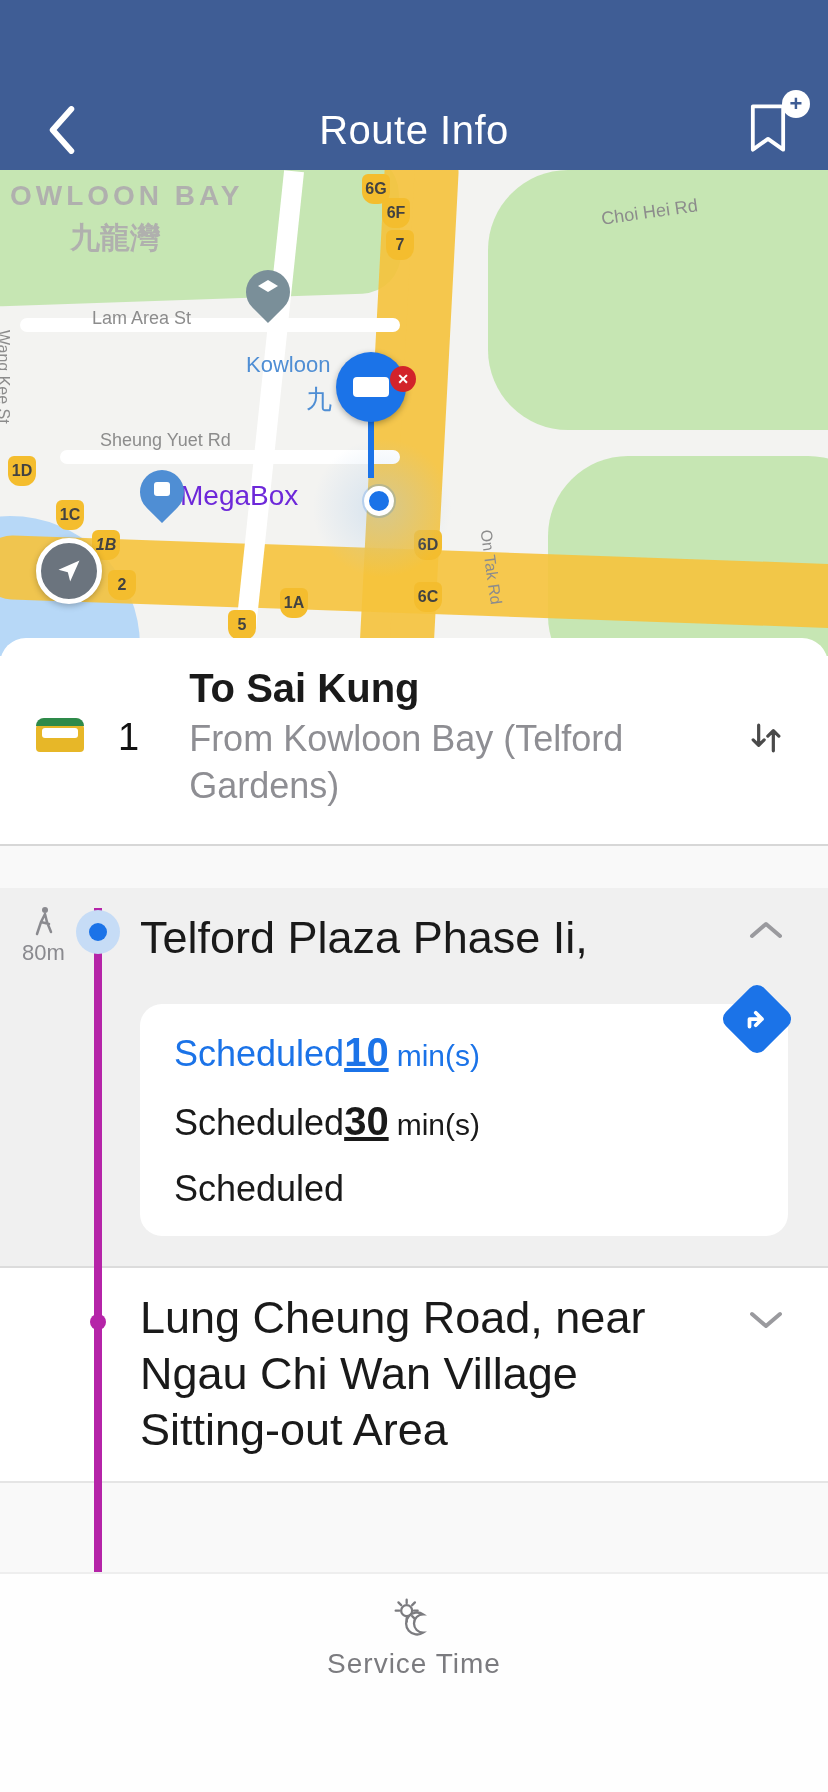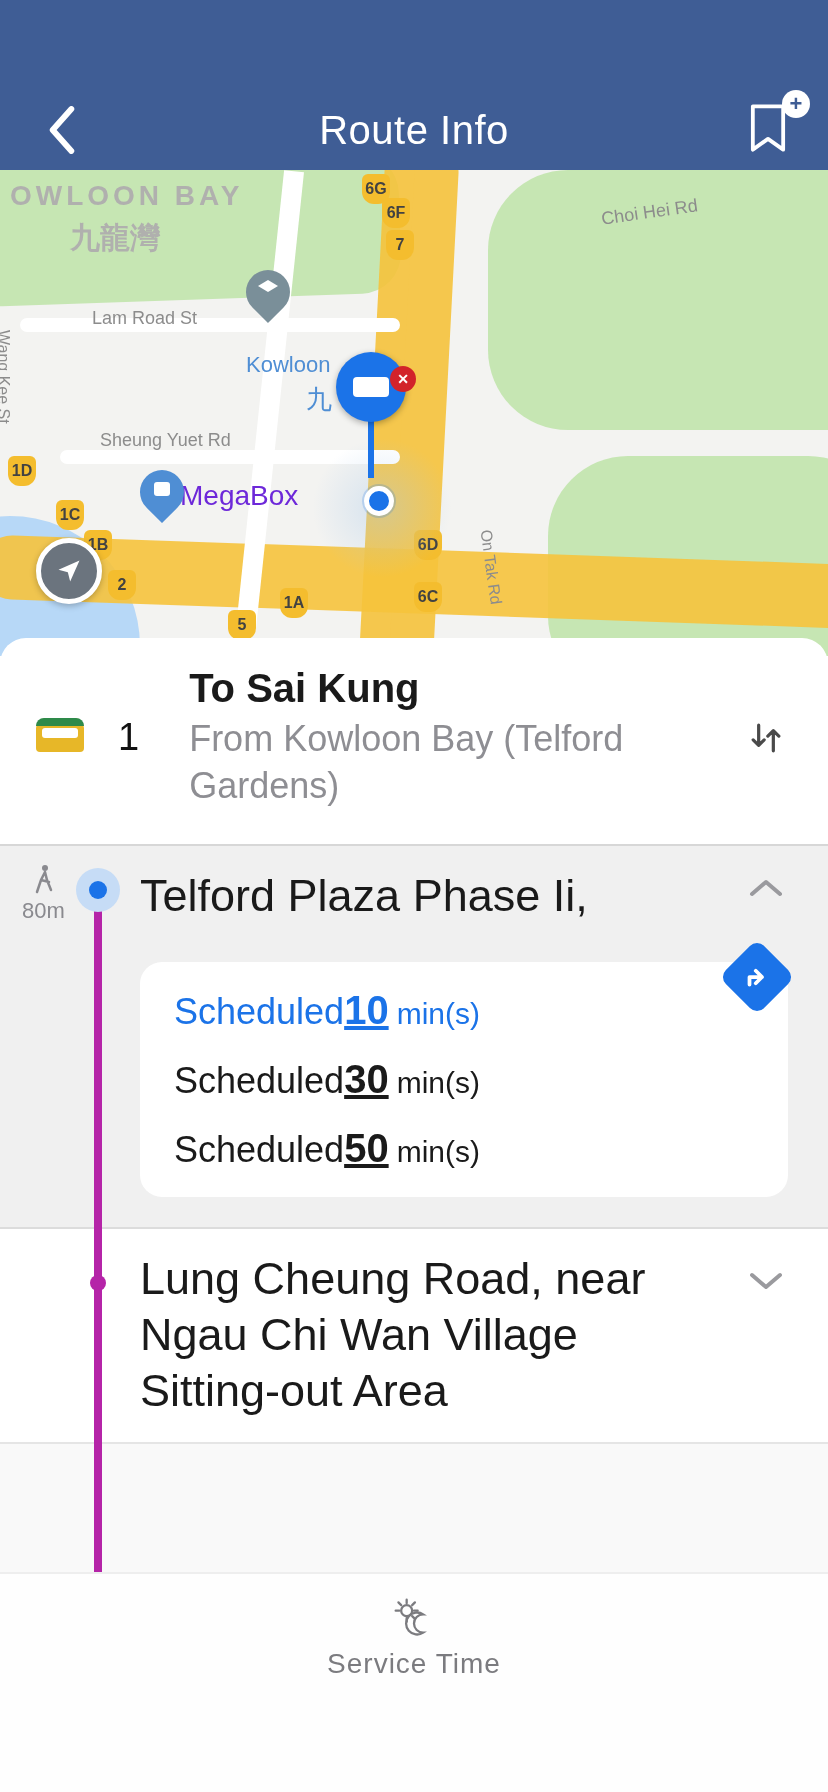--- a/index.html
+++ b/index.html
@@ -37,21 +37,21 @@
   .map .label.kowloon-pin-txt { left:246px; top:182px; font-size:22px; color:#4f8ed4; font-weight:500; }
   .map .label.kowloon-pin-zh { left:306px; top:212px; font-size:26px; color:#4f8ed4; font-weight:500; }
   .map .label.megabox-txt { left:180px; top:310px; font-size:28px; color:#6d28d9; font-weight:500; }
 
   .map .shield { position:absolute; width:28px; height:30px; background:#f4bd2e; border-radius:6px 6px 12px 12px; font-size:16px; color:#424242; font-weight:700; display:flex; align-items:center; justify-content:center; }
   .map .shield.s6g { left:362px; top:4px; }
   .map .shield.s6f { left:382px; top:28px; }
   .map .shield.s7  { left:386px; top:60px; }
   .map .shield.s1d { left:8px;  top:286px; }
   .map .shield.s1c { left:56px; top:330px; }
-  .map .shield.s1b { left:84px; top:360px; }
+  .map .shield.s1b { left:92px; top:360px;font-style:italic; }
   .map .shield.s2  { left:108px; top:400px; }
   .map .shield.s1a { left:280px; top:418px; }
   .map .shield.s6d { left:414px; top:360px; }
   .map .shield.s6c { left:414px; top:412px; }
   .map .shield.s5  { left:228px; top:440px; }
 
   .map .edu-pin { position:absolute; left:246px; top:100px; width:44px; height:56px; }
   .map .edu-pin .drop { width:44px; height:44px; background:#7a8f99; border-radius:50% 50% 50% 0; transform:rotate(-45deg); }
   .map .edu-pin .cap { position:absolute; left:12px; top:10px; width:20px; height:12px; background:#fff; clip-path:polygon(50% 0,100% 50%,50% 100%,0 50%); }
 
@@ -79,21 +79,21 @@
   .bus-icon .body:after { content:""; position:absolute; top:10px; left:6px; right:6px; height:10px; background:#fff; border-radius:3px; }
   .route-num { font-size:38px; font-weight:400; color:#111; margin-left:6px; }
   .route-text { flex:1; margin-left:22px; }
   .route-to { font-size:40px; font-weight:600; color:#1a1a1a; margin-bottom:5px; }
   .route-from { font-size:36px; color:#8e8e93; line-height:1.3; }
   .swap-btn { width:52px; height:52px; display:flex; align-items:center; justify-content:center; color:#4a4a4a; }
 
   
   .stops { flex:1; background:#f9f9f9; position:relative; }
   .stop-row { position:relative; padding:22px 40px 22px 140px; background:#fff; border-bottom:2px solid #e5e5e5; }
-  .stop-row.expanded { background:#f0f0f0; border-bottom:2px solid #dcdcdc; padding-bottom:30px; }
+  .stop-row.expanded { background:#f0f0f0; border-bottom:2px solid #dcdcdc; padding-bottom:30px;margin-top:42px; }
   .walker { position:absolute; left:22px; top:18px; text-align:center; color:#8a8a8f; }
   .walker svg { width:24px; height:32px; display:block; margin:0 auto 2px; }
   .walker .dist { font-size:22px; }
   .stop-name { font-size:45px; font-weight:500; color:#1a1a1a; line-height:1.25; padding-right:70px; }
   .chevron { position:absolute; right:44px; top:30px; color:#9a9a9e; }
   .directions-btn { position:absolute; right:44px; top:104px; width:54px; height:54px; background:#1b73e8; transform:rotate(45deg); border-radius:10px; display:flex; align-items:center; justify-content:center; }
   .directions-btn svg { transform:rotate(-45deg); width:30px; height:30px; }
 
   
   .route-line { position:absolute; left:94px; top:62px; width:8px; bottom:0; background:#b524a8; z-index:1; }
@@ -140,21 +140,21 @@
     <div class="park3"></div>
     <div class="water"></div>
     <div class="road-v"></div>
     <div class="road-h"></div>
     <div class="street1"></div>
     <div class="street2"></div>
     <div class="street3"></div>
 
     <div class="label kb-en">OWLOON BAY</div>
     <div class="label kb-zh">九龍灣</div>
-    <div class="label lamhing">Lam Road St</div>
+    <div class="label lamhing">Lam Area St</div>
     <div class="label sheung">Sheung Yuet Rd</div>
     <div class="label wang">Wang Kee St</div>
     <div class="label choi">Choi Hei Rd</div>
     <div class="label ontak">On Tak Rd</div>
     <div class="label kowloon-pin-txt">Kowloon</div>
     <div class="label kowloon-pin-zh">九</div>
     <div class="label megabox-txt">MegaBox</div>
 
     <div class="shield s6g">6G</div>
     <div class="shield s6f">6F</div>
@@ -238,21 +238,20 @@
         <div class="sched-row first">
           <span class="lbl">Scheduled</span>
           <span><span class="time">10</span><span class="unit">min(s)</span></span>
         </div>
         <div class="sched-row">
           <span class="lbl">Scheduled</span>
           <span><span class="time">30</span><span class="unit">min(s)</span></span>
         </div>
         <div class="sched-row">
           <span class="lbl">Scheduled</span>
-          <span><span class="time">50</span><span class="unit">min(s)</span></span>
         </div>
       </div>
     </div>
 
     <div class="stop-row" style="min-height:124px;">
       <div class="stop-dot small"></div>
       <div class="stop-name">Lung Cheung Road, near Ngau Chi Wan Village Sitting-out Area</div>
       <div class="chevron" style="top:40px;">
         <svg width="36" height="24" viewBox="0 0 36 24">
             <path d="M4 6 L18 18 L32 6" stroke="#9a9a9e" stroke-width="4" fill="none" stroke-linecap="round" stroke-linejoin="round"></path>

